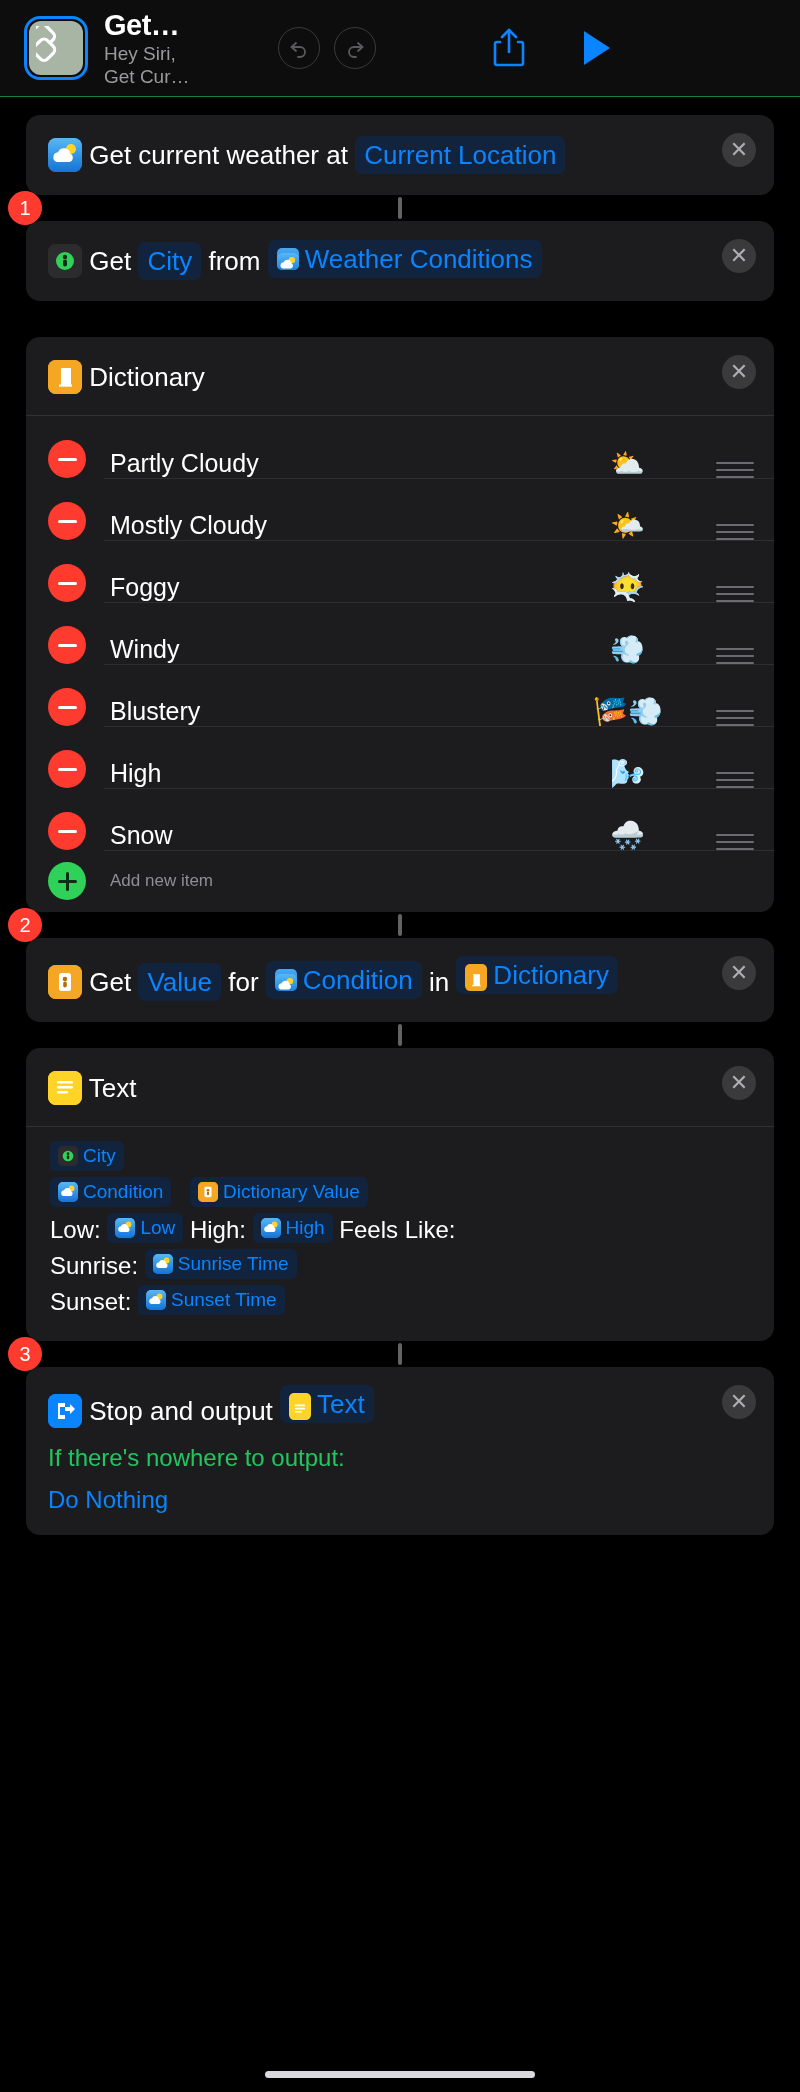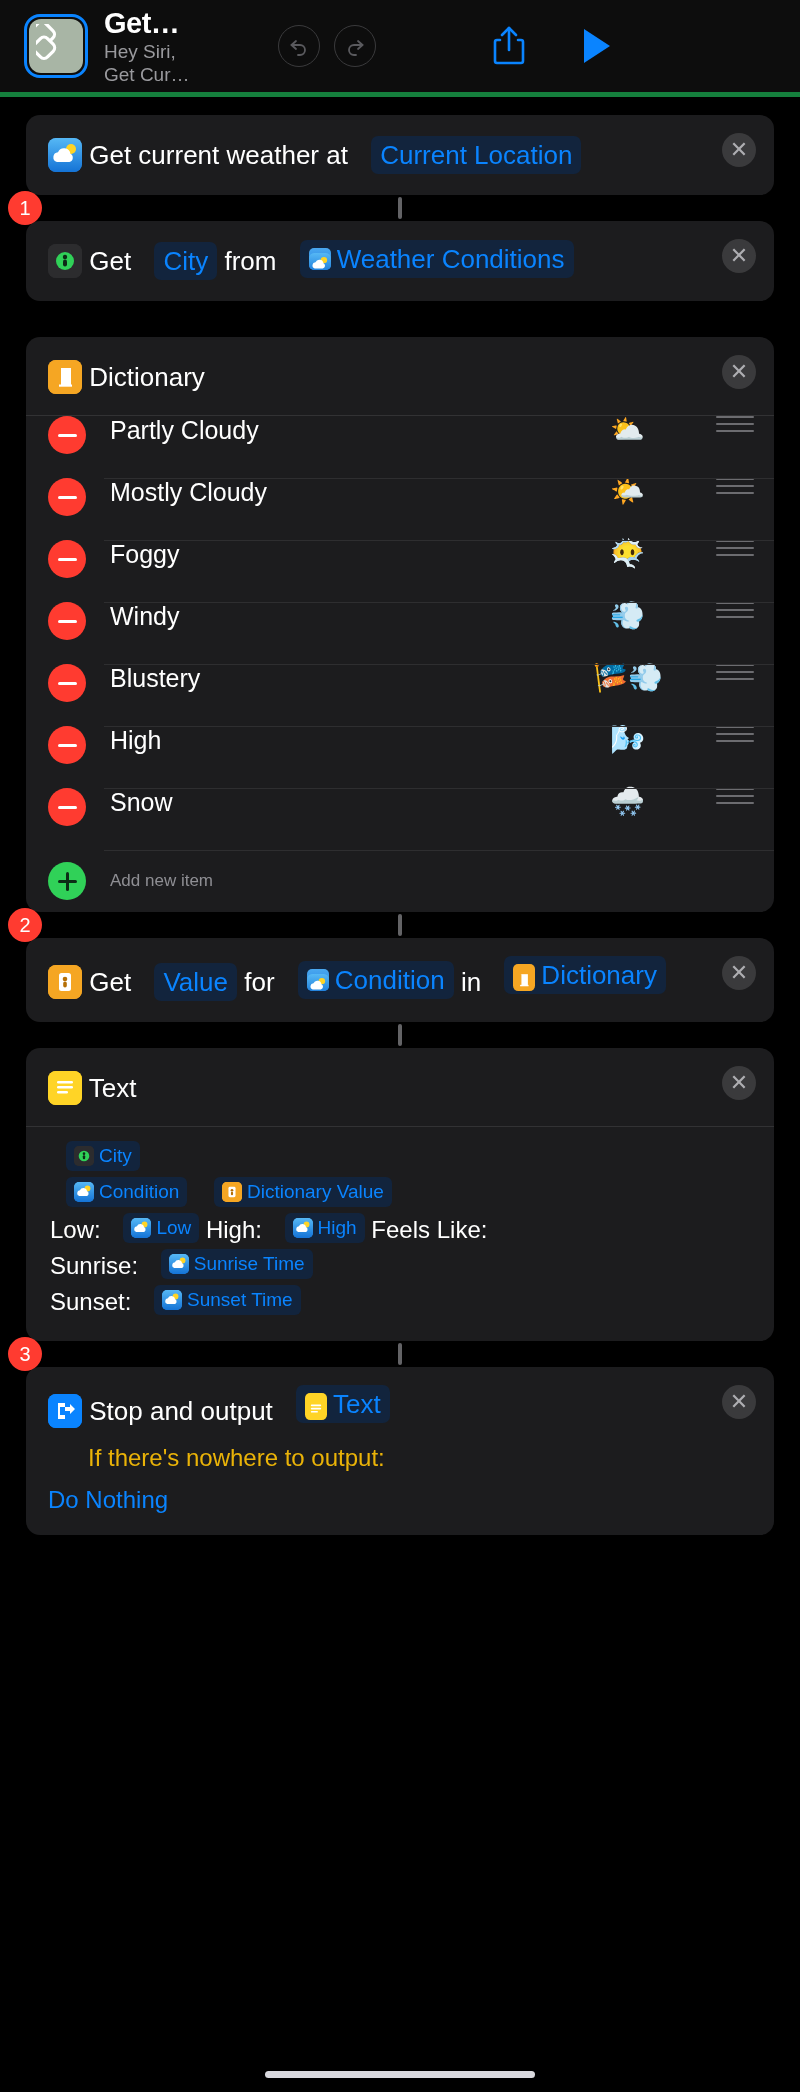--- a/index.html
+++ b/index.html
@@ -18,21 +18,21 @@
   }
 
   
   .header {
     position: relative;
     height: 97px;
     background: #0d0d0d;
     display: flex;
     align-items: center;
     padding: 0 24px;
-    border-bottom: 5px solid #15803d;
+    border-bottom: 1px solid #15803d;
   }
   .app-icon-wrap {
     width: 64px; height: 64px;
     border-radius: 16px;
     border: 3px solid #0a84ff;
     padding: 2px;
     flex: none;
   }
   .app-icon {
     width: 100%; height: 100%;
@@ -99,21 +99,20 @@
     align-items: center;
     gap: 6px;
     background: #12243d;
     color: #0a84ff;
     border-radius: 7px;
     padding: 1px 9px;
     font-size: 26px;
     line-height: 36px;
     vertical-align: baseline;
     white-space: nowrap;
-    margin-left: 16px;
   }
   .tok.small { font-size: 19px; line-height: 26px; padding: 2px 8px; border-radius: 6px; gap: 5px; }
 
   
   .gl {
     display: inline-block;
     width: 34px; height: 34px;
     border-radius: 8px;
     vertical-align: -8px;
     flex: none;
@@ -156,21 +155,21 @@
     color: #fff;
     font-size: 20px; font-weight: 500;
     display: flex; align-items: center; justify-content: center;
     z-index: 5;
   }
 
   
   .dict-divider { height: 1px; background: #323234; margin: 0 0 0 0; }
   .dict-row {
     display: flex;
-    align-items: flex-start;
+    align-items: flex-end;
     height: 62px;
     padding: 0 20px 0 22px;
     position: relative;
   }
   .dict-row + .dict-row::before,
   .dict-addrow::before {
     content: "";
     position: absolute;
     left: 78px; right: 0; top: 0;
     height: 1px; background: #2e2e30;
@@ -217,21 +216,21 @@
   
   .text-body {
     padding: 14px 20px 20px 24px;
     font-size: 24px;
     line-height: 34px;
     color: #fff;
   }
   .text-body .line { margin-bottom: 2px; }
 
   
-  .stop-sub { color: #eab308; font-size: 24px; line-height: 38px; padding: 0 22px 0 22px; margin-left: 40px; }
+  .stop-sub { color: #22c55e; font-size: 24px; line-height: 38px; padding: 0 22px 0 22px; }
   .stop-choice { color: #0a84ff; font-size: 24px; line-height: 46px; padding: 0 22px 12px 22px; }
 
   
   .home-indicator {
     position: absolute;
     left: 50%; bottom: 14px;
     width: 270px; height: 7px;
     background: #d9d9de; border-radius: 4px;
     transform: translateX(-50%);
   }
@@ -573,21 +572,21 @@
                       <stop offset="1" stop-color="#1473d6"></stop>
                     </linearGradient>
                   </defs>
                 <rect width="34" height="34" rx="8" fill="url(#wg4)"></rect>
                 <circle cx="23" cy="11" r="5" fill="#ffd426"></circle>
                 <path d="M9 24 a5 5 0 0 1 1 -9.8 a6.5 6.5 0 0 1 12.4 1.6 a4.4 4.4 0 0 1 -1 8.2 Z" fill="#ffffff"></path>
               </svg>
             </span>
             <span>Condition</span>
           </span>
-          <span class="tok small" style="margin-left:20px">
+          <span class="tok small" style="margin-left:12px">
             <span class="gl sm gl-dictget" style="width:20px;height:20px">
               <svg width="20" height="20" viewBox="0 0 34 34">
                 <rect width="34" height="34" rx="8" fill="#f5a623"></rect>
                 <rect x="11" y="8" width="12" height="18" rx="2.5" fill="#fff"></rect>
                 <circle cx="17" cy="14" r="2.3" fill="#b56f06"></circle>
                 <path d="M17 16.4 a1.8 1.8 0 0 1 1.8 1.8 v2.6 a1.8 1.8 0 0 1 -3.6 0 v-2.6 a1.8 1.8 0 0 1 1.8 -1.8 z" fill="#b56f06"></path>
               </svg>
             </span>
             <span>Dictionary Value</span>
           </span>

